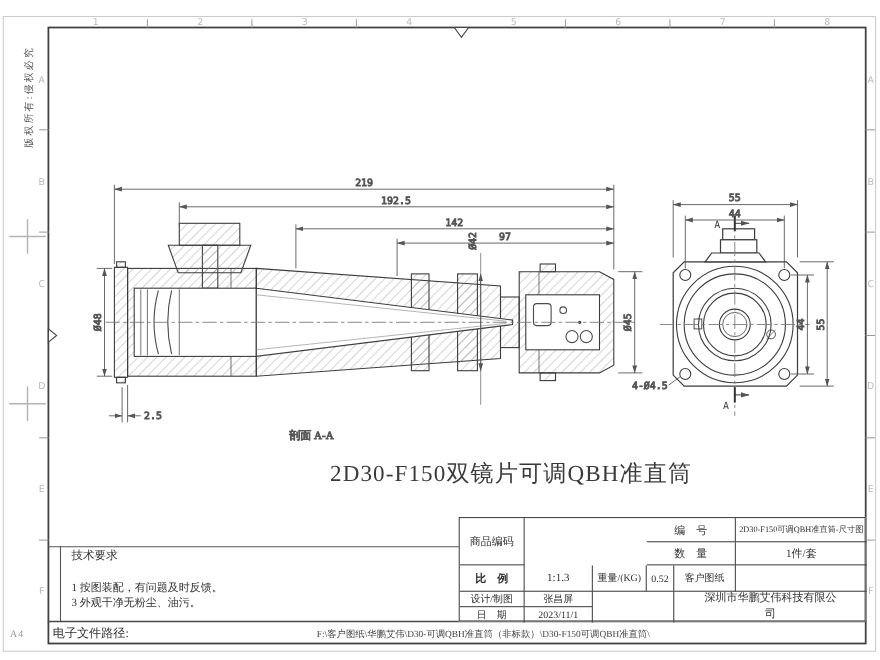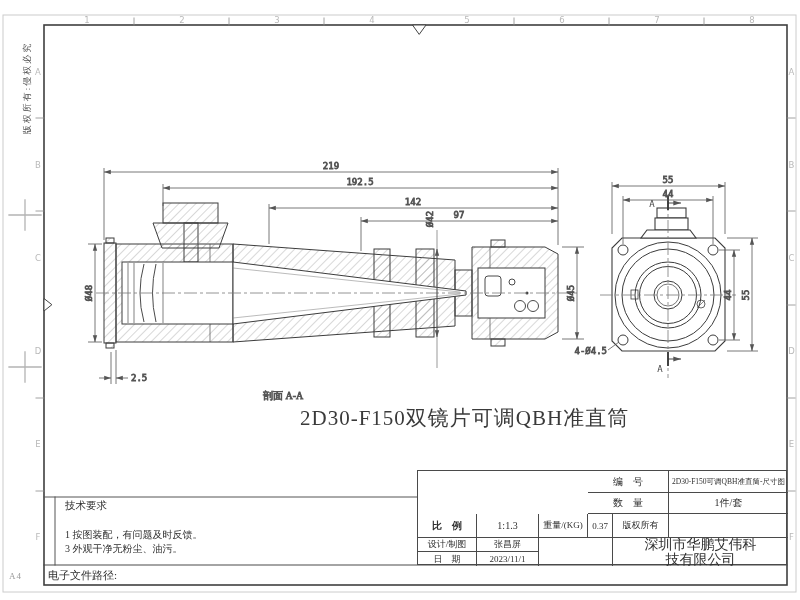--- a/index.html
+++ b/index.html
@@ -12,28 +12,28 @@
   .dimcn{font-family:"Liberation Serif","DejaVu Serif",serif;font-size:10px;fill:#444;}
   .zone{font-family:"DejaVu Sans","Liberation Sans",sans-serif;font-size:8.5px;fill:#b9b9b9;}
   
   .tblock{border:1.4px solid #4a4a4a;background:#fff;}
   .cell{position:absolute;box-sizing:border-box;display:flex;align-items:center;justify-content:center;
         font-size:10px;color:#2f2f2f;overflow:hidden;white-space:nowrap;}
   .br{border-right:1px solid #4a4a4a;} .bb{border-bottom:1px solid #4a4a4a;}
   .big{font-size:17px;letter-spacing:1px;}
   .small{font-size:7.5px;}
   .tiny{font-size:9px;}
-  .company{font-size:14px;line-height:15px;white-space:normal;text-align:center;}
+  .company{font-size:10px;line-height:15px;white-space:normal;text-align:center;align-items:flex-end;}
   .company span{display:inline-block;width:122px;}
   
   .notes{font-size:10px;line-height:14px;color:#2f2f2f;}
   .notes .hd{font-size:10.5px;margin-bottom:15px;}
   .footer-label{font-size:11px;color:#2f2f2f;}
   .footer-path{font-size:8.5px;color:#444;}
-  .main-title{font-size:21px;letter-spacing:1px;color:#3a3a3a;text-align:right;white-space:nowrap;}
+  .main-title{font-size:21px;letter-spacing:1px;color:#3a3a3a;text-align:right;white-space:nowrap;margin-top:12px;}
   .copyright{font-size:9px;color:#555;letter-spacing:2px;white-space:nowrap;
              transform:translate(-50%,-50%) rotate(-90deg);}
   .papersize{font-size:9px;color:#9a9a9a;letter-spacing:1px;}
 </style>
 </head>
 <body>
 
 <div class="sheet">
 
 <svg width="800" height="600" viewBox="0 0 800 600">
@@ -266,36 +266,38 @@
 
 <div class="abs main-title" style="left:300px;top:404px;width:300px;">2D30-F150双镜片可调QBH准直筒</div>
 
 <div class="abs notes" style="left:65px;top:499px;width:340px;">
   <div class="hd">技术要求</div>
   <div>1  按图装配，有问题及时反馈。</div>
   <div>3  外观干净无粉尘、油污。</div>
 </div>
 
 <div class="abs tblock" style="left:417px;top:470px;width:370px;height:95px;">
+  <div class="cell br bb" style="left:0;top:0;width:59px;height:43px;">商品编码</div>
   <div class="cell br bb" style="left:170px;top:0;width:81px;height:22px;">编　号</div>
   <div class="cell bb small" style="left:251px;top:0;width:119px;height:22px;">2D30-F150可调QBH准直筒-尺寸图</div>
   <div class="cell br bb" style="left:170px;top:22px;width:81px;height:21px;">数　量</div>
   <div class="cell bb" style="left:251px;top:22px;width:119px;height:21px;">1件/套</div>
   <div class="cell br bb" style="left:0;top:43px;width:59px;height:24px;font-weight:bold;">比　例</div>
   <div class="cell br bb" style="left:59px;top:43px;width:62px;height:24px;">1:1.3</div>
   <div class="cell br bb tiny" style="left:121px;top:43px;width:49px;height:24px;">重量/(KG)</div>
-  <div class="cell br bb tiny" style="left:170px;top:43px;width:25px;height:24px;">0.37</div>
-  <div class="cell br bb tiny" style="left:195px;top:43px;width:56px;height:24px;">版权所有</div>
+  <div class="cell br bb tiny" style="left:170px;top:43px;width:25px;height:24px;">0.52</div>
+  <div class="cell br bb tiny" style="left:195px;top:43px;width:56px;height:24px;">客户图纸</div>
   <div class="cell bb" style="left:251px;top:43px;width:119px;height:24px;"></div>
   <div class="cell br bb tiny" style="left:0;top:67px;width:59px;height:14px;">设计/制图</div>
   <div class="cell br bb tiny" style="left:59px;top:67px;width:62px;height:14px;">张昌屏</div>
   <div class="cell br" style="left:121px;top:67px;width:74px;height:28px;"></div>
   <div class="cell company" style="left:195px;top:67px;width:175px;height:28px;">
         <span>深圳市华鹏艾伟科技有限公司</span>
       </div>
   <div class="cell br tiny" style="left:0;top:81px;width:59px;height:14px;">日　期</div>
   <div class="cell br tiny" style="left:59px;top:81px;width:62px;height:14px;">2023/11/1</div>
 </div>
 
 <div class="abs footer-label" style="left:48px;top:568px;">电子文件路径:</div>
+<div class="abs footer-path" style="left:288px;top:571px;">F:\客户图纸\华鹏艾伟\D30-可调QBH准直筒（非标款）\D30-F150可调QBH准直筒\</div>
 <div class="abs papersize" style="left:9px;top:571px;">A4</div>
 
 </div>
 
 </body></html>

